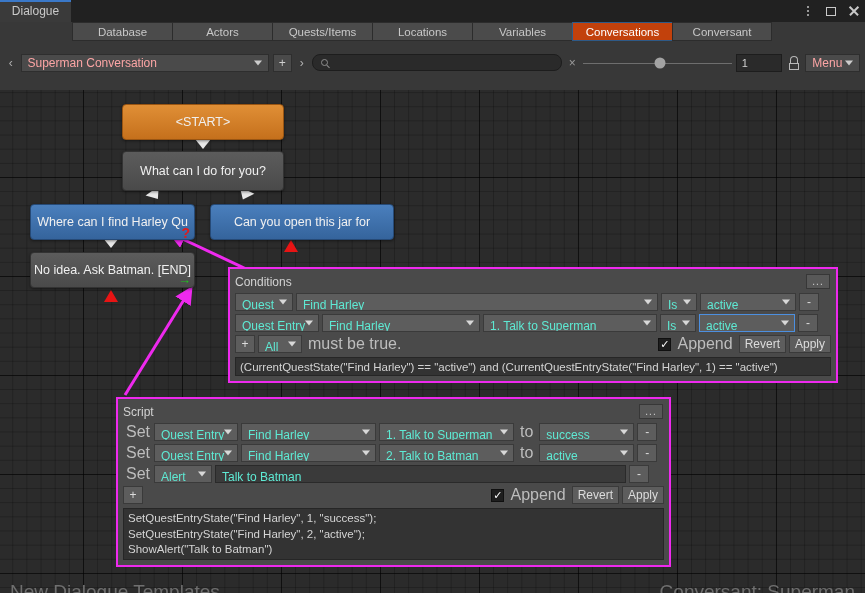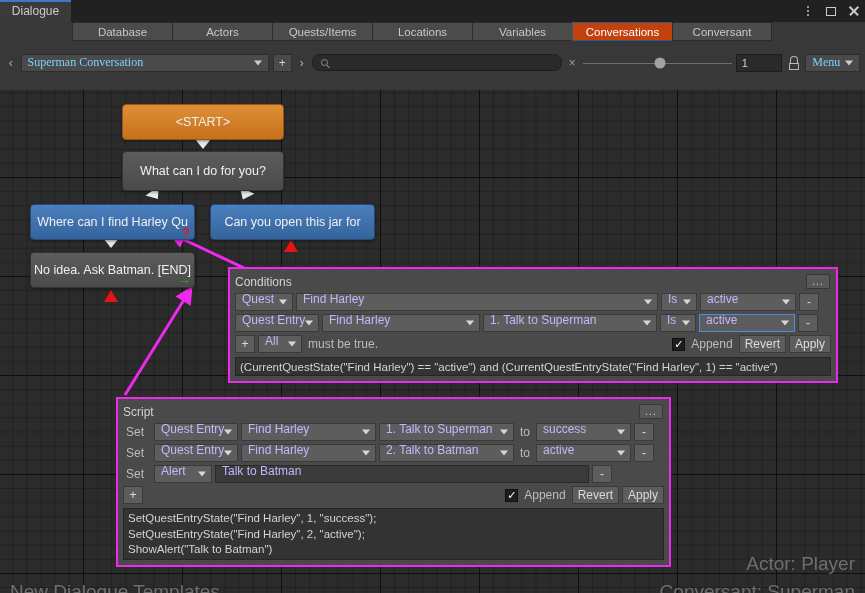--- a/index.html
+++ b/index.html
@@ -62,23 +62,23 @@
 
   
   .toolbar {
     position: absolute; left: 0; top: 49px; width: 865px; height: 27px;
     background: #383838;
     display: flex; align-items: center; padding: 0 5px; gap: 4px;
   }
   .chev { color: #b0b0b0; font-size: 12px; width: 12px; text-align: center; cursor: pointer; user-select:none; }
   .popup {
     height: 18px; background: #4a4a4a; border: 1px solid #2e2e2e;
-    color: #7dd3fc; font-size: 12px;
+    color: #fca5a5; font-size: 12px;
     display: flex; align-items: center; padding: 0 6px;
-    position: relative; cursor: pointer; font-family: Liberation Serif, serif;
+    position: relative; cursor: pointer;
   }
   .popup .arrow {
     position: absolute; right: 6px; top: 50%; transform: translateY(-50%);
     width: 0; height: 0; border-left: 4px solid transparent; border-right: 4px solid transparent;
     border-top: 5px solid #cccccc;
   }
   .conv-popup { width: 258px; }
   .btn-sm {
     width: 20px; height: 18px; background: #4a4a4a; border: 1px solid #2e2e2e;
     color: #d0d0d0; font-size: 12px; display: flex; align-items: center; justify-content: center;
@@ -194,33 +194,33 @@
   }
   .dots-btn {
     position: absolute; right: 6px; top: 5px;
     width: 24px; height: 15px; background: #585858; border: 1px solid #373737;
     color: #cfcfcf; font-size: 10px; letter-spacing: 1px;
     display: flex; align-items: center; justify-content: center; cursor: pointer;
   }
   .prow { display: flex; align-items: center; gap: 3px; margin-top: 3px; height: 18px; }
   .fld {
     height: 18px; background: #5d5d5d; border: 1px solid #3a3a3a;
-    color: #c4b5fd; font-size: 12px;
-    display: flex; align-items: flex-end; padding: 4px 6px;
+    color: #5eead4; font-size: 12px;
+    display: flex; align-items: flex-start; padding: 4px 6px;
     position: relative; cursor: pointer; white-space: nowrap; overflow: hidden;
   }
   .fld.dark { background: #3a3a3a; border-color: #2a2a2a; }
   .fld.sel-blue { border: 1px solid #4c8fe0; }
   .fld .tri {
     position: absolute; right: 5px; top: 50%; transform: translateY(-50%);
     width: 0; height: 0; border-left: 4px solid transparent; border-right: 4px solid transparent;
     border-top: 5px solid #d8d8d8;
   }
   .fld.withtri { padding-right: 16px; }
-  .lbl-static { color: #bdbdbd; font-size: 12px; padding: 0 3px; white-space: nowrap; }
+  .lbl-static { color: #bdbdbd; font-size: 16px; padding: 0 3px; white-space: nowrap; }
   .minibtn {
     min-width: 20px; height: 18px; background: #5d5d5d; border: 1px solid #3a3a3a;
     color: #dcdcdc; font-size: 12px;
     display: flex; align-items: center; justify-content: center; cursor: pointer;
     padding: 0 5px;
   }
   .cbox {
     width: 13px; height: 13px; background: #1e1e1e; border: 1px solid #101010;
     display: flex; align-items: center; justify-content: center;
     color: #ffffff; font-size: 11px; line-height: 1; cursor: pointer;
@@ -345,21 +345,21 @@
 
     <div class="node gray" style="left:122px; top:61px; width:162px; height:40px;">
       <span>What can I do for you?</span>
     </div>
 
     <div class="node blue" style="left:30px; top:114px; width:165px; height:36px;">
       <span>Where can I find Harley Qu</span>
       <span class="qmark">?</span>
     </div>
 
-    <div class="node blue" style="left:210px; top:114px; width:165px; height:36px;">
+    <div class="node blue" style="left:210px; top:114px; width:184px; height:36px;">
       <span>Can you open this jar for</span>
     </div>
 
     <div class="node gray" style="left:30px; top:162px; width:165px; height:36px;">
       <span>No idea. Ask Batman. [END]</span>
       <span class="garrow">→</span>
     </div>
 
     <div class="panel" style="left:228px; top:177px; width:610px;">
       <div class="panel-title">Conditions</div>
@@ -473,38 +473,37 @@
         </div>
         <div class="minibtn">-</div>
       </div>
 
       <div class="prow">
         <div class="lbl-static" style="width:28px;">Set</div>
         <div class="fld withtri" style="width:58px;">
           <span>Alert</span>
           <span class="tri"></span>
         </div>
-        <div class="fld dark" style="width:374px;">
+        <div class="fld dark" style="width:411px;">
           <span>Talk to Batman</span>
         </div>
         <div class="minibtn">-</div>
       </div>
 
       <div class="prow">
         <div class="minibtn">+</div>
         <div class="spacer"></div>
         <div class="cbox">✓</div>
         <div class="lbl-static">Append</div>
         <div class="minibtn">Revert</div>
         <div class="minibtn">Apply</div>
       </div>
 
       <div class="codebox" style="height:52px;">SetQuestEntryState("Find Harley", 1, "success");
 SetQuestEntryState("Find Harley", 2, "active");
 ShowAlert("Talk to Batman")</div>
     </div>
 
     <div class="wm" style="left:10px; top:491px;">New Dialogue Templates</div>
-    <div class="wm" style="right:10px; top:463px;">Actor: Player</div>
     <div class="wm" style="right:10px; top:491px;">Conversant: Superman</div>
 
   </div>
 </div>
 
 </body></html>

